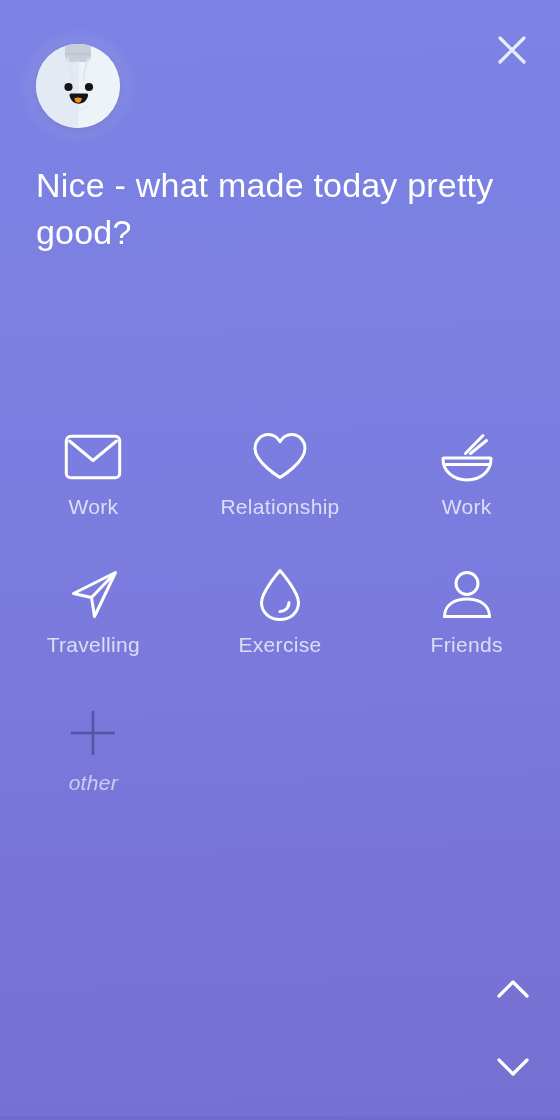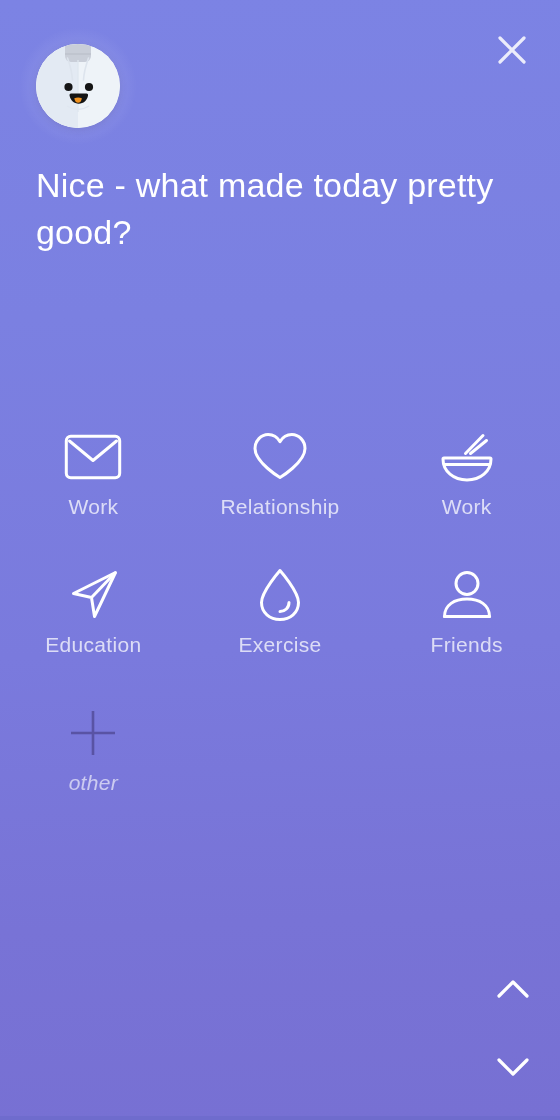--- a/index.html
+++ b/index.html
@@ -187,21 +187,21 @@
       <div class="lbl">Work</div>
     </div>
 
     <div class="cell">
       <div class="ico">
         <svg width="58" height="52" viewBox="0 0 58 52">
           <path d="M51.5 3.5 L9.5 24.5 L27.5 28.5 L30.5 47.5 Z" fill="none" stroke="#ffffff" stroke-width="3" stroke-linejoin="round"></path>
           <path d="M51.5 3.5 L27.5 28.5" fill="none" stroke="#ffffff" stroke-width="3" stroke-linejoin="round"></path>
         </svg>
       </div>
-      <div class="lbl">Education</div>
+      <div class="lbl">Travelling</div>
     </div>
 
     <div class="cell">
       <div class="ico">
         <svg width="58" height="56" viewBox="0 0 58 56">
           <path d="M29 3.5 C29 3.5 10.5 24.5 10.5 35.5 C10.5 45.7 18.8 52.5 29 52.5 C39.2 52.5 47.5 45.7 47.5 35.5 C47.5 24.5 29 3.5 29 3.5 Z" fill="none" stroke="#ffffff" stroke-width="3" stroke-linejoin="round"></path>
           <path d="M38 35.5 C38 40.7 34 44.5 29 44.5" fill="none" stroke="#ffffff" stroke-width="3" stroke-linecap="round"></path>
         </svg>
       </div>
       <div class="lbl">Exercise</div>

